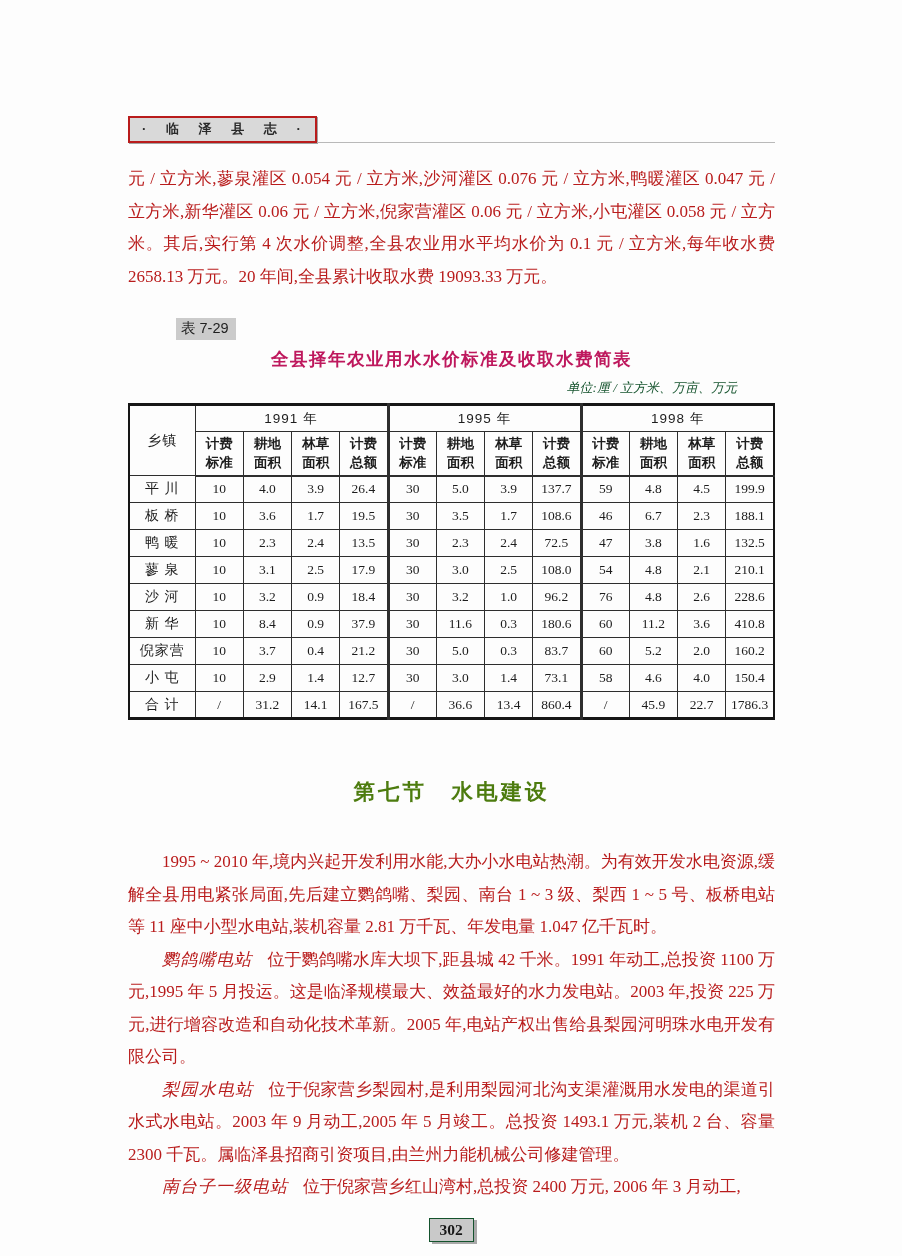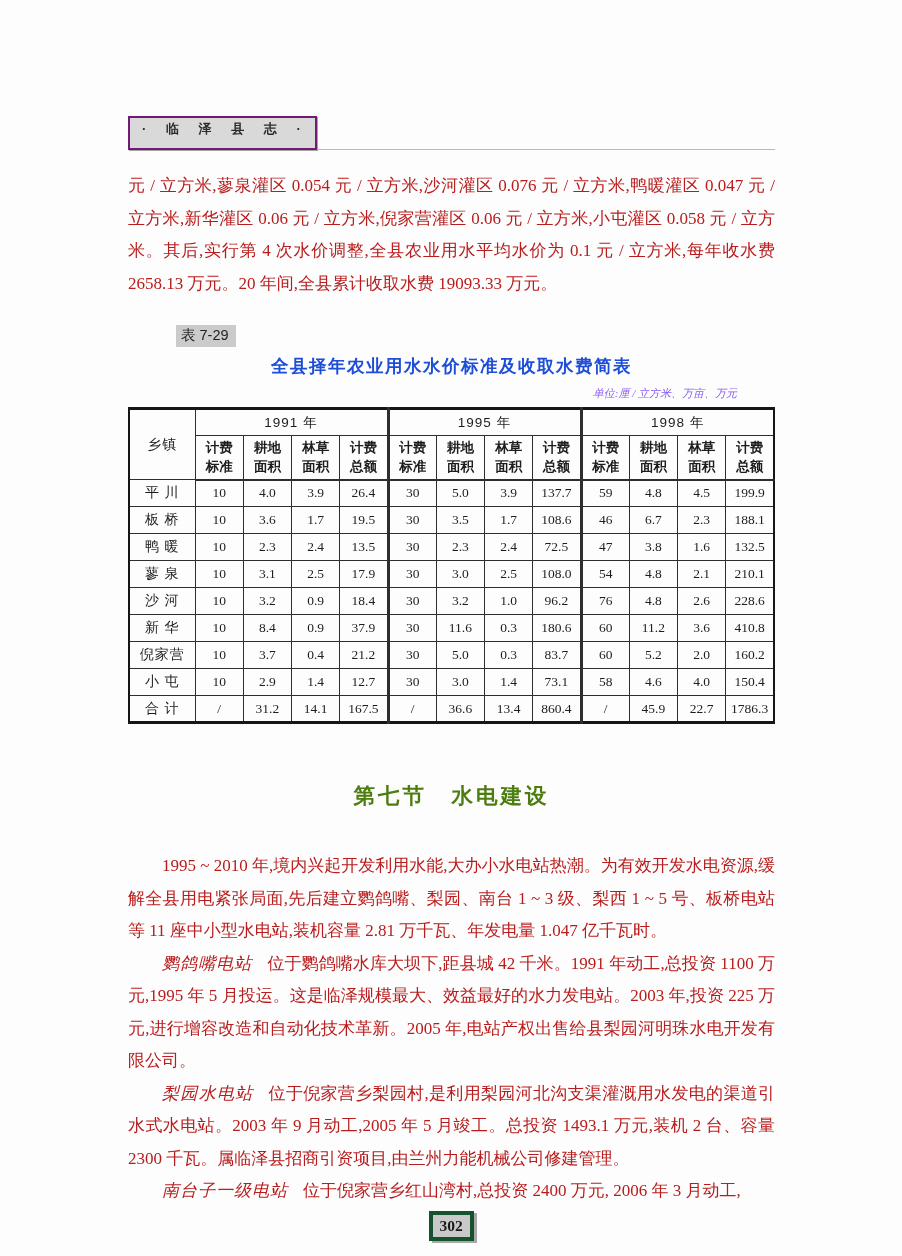--- a/index.html
+++ b/index.html
@@ -8,47 +8,47 @@
     width: 902px; height: 1256px; margin: 0 auto; position: relative;
     background: #fdfdfd; color: #1b1b1b; overflow: hidden;
     font-family: "Liberation Serif", "DejaVu Serif", serif;
   }
   
   .header-row {
     display: flex; align-items: flex-end;
     padding-top: 116px; margin: 0 127px 0 128px;
   }
   .badge {
-    border: 2px solid #701a75; background: #d9d9d9; color: #2a2a2a;
-    padding: 2px 6px 10px 12px; box-shadow: 1px 1px 0 #a3a3a3;
+    border: 2px solid #b91c1c; background: #d9d9d9; color: #2a2a2a;
+    padding: 2px 6px 3px 12px; box-shadow: 1px 1px 0 #a3a3a3;
     font-family: "Liberation Sans", "DejaVu Sans", sans-serif;
     font-size: 13px; font-weight: bold; letter-spacing: 8px; white-space: nowrap;
   }
   .header-rule { flex: 1; height: 0; border-bottom: 1px solid #b9b9b9; }
   
   .content { margin: 0 127px 0 128px; }
   .para { font-size: 17px; line-height: 32.5px; text-align: justify; color: #b91c1c; }
   .intro { margin-top: 20px; }
   .indent { text-indent: 34px; }
   .lead { font-style: italic; letter-spacing: 1px; margin-right: 15px; }
   
   .table-label {
     display: inline-block; margin-top: 25px; background: #cbcbcb; color: #1f1f1f;
     padding: 1px 7px 2px 5px; font-family: "Liberation Sans", "DejaVu Sans", sans-serif;
     font-size: 14.5px;
     margin-left: 48px;
   }
   .table-title {
     text-align: center; margin-top: 7px; letter-spacing: 1.5px;
     font-family: "Liberation Sans", "DejaVu Sans", sans-serif;
-    font-size: 17.5px; font-weight: bold; color: #1d4ed8;
+    font-size: 17.5px; font-weight: bold; color: #be185d;
   }
   .unit-note {
     text-align: right; margin: 8px 38px 6px 0;
-    font-style: italic; font-size: 11px; color: #8b5cf6;
+    font-style: italic; font-size: 13px; color: #14532d;
   }
   table.data {
     width: 100%; border-collapse: collapse; table-layout: fixed;
     font-size: 13.5px; color: #1d1d1d;
     border-top: 3px solid #161616; border-bottom: 3px solid #161616;
     border-left: 2px solid #161616; border-right: 2px solid #161616;
   }
   table.data th, table.data td {
     border: 1px solid #2e2e2e; text-align: center; vertical-align: middle;
     font-weight: normal; padding: 0 1px;
@@ -63,22 +63,22 @@
   tbody td { height: 27px; }
   .name-cell { letter-spacing: 1px; font-size: 14px; }
   
   .section-heading {
     text-align: center; margin-top: 57px; margin-bottom: 40px; letter-spacing: 3px;
     font-family: "Liberation Sans", "DejaVu Sans", sans-serif;
     font-size: 21.5px; font-weight: bold; color: #4d7c0f;
   }
   
   .page-number {
-    width: 45px; margin: 3px auto 0; padding: 2px 0; text-align: center;
-    background: #c9c9c9; border: 4px solid #14532d; box-shadow: 3px 2px 0 #a9a9a9;
+    width: 45px; margin: 14px auto 0; padding: 2px 0; text-align: center;
+    background: #c9c9c9; border: 1px solid #14532d; box-shadow: 3px 2px 0 #a9a9a9;
     font-weight: bold; font-size: 15.5px; color: #181818;
   }
 </style>
 </head>
 <body>
 
 <div class="page">
 
   <div class="header-row">
     <div class="badge">· 临 泽 县 志 ·</div>

